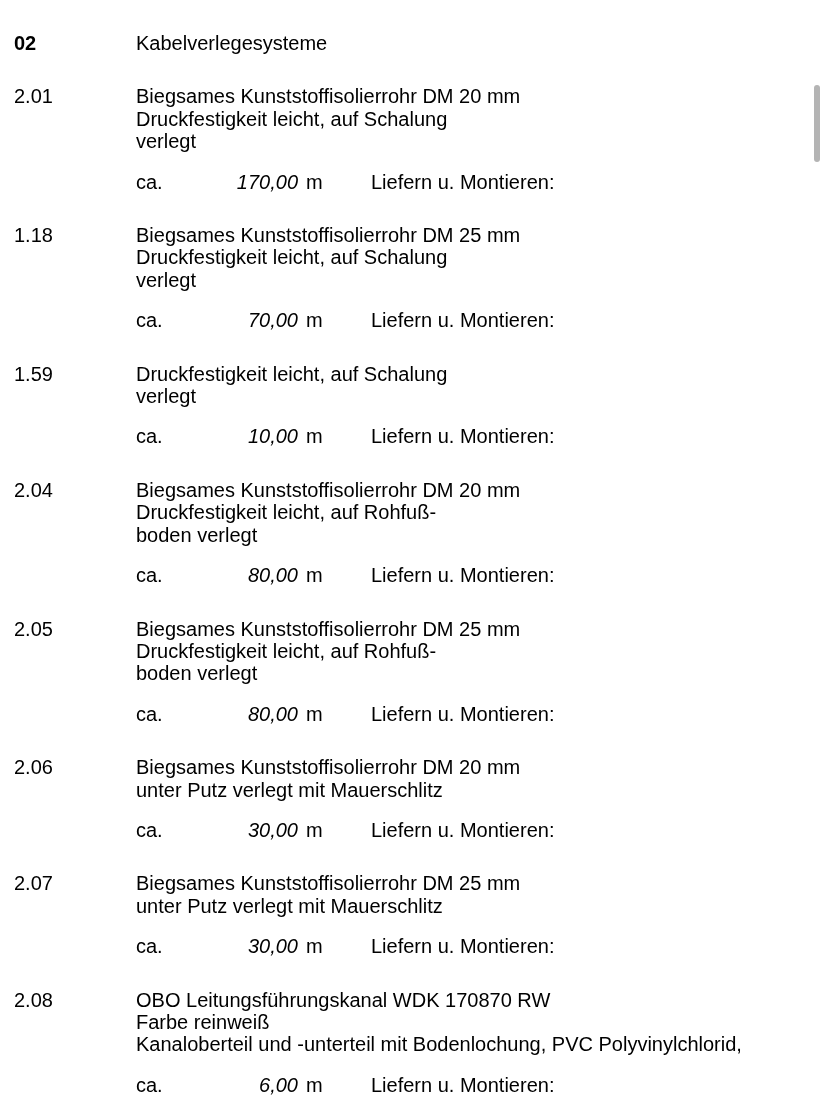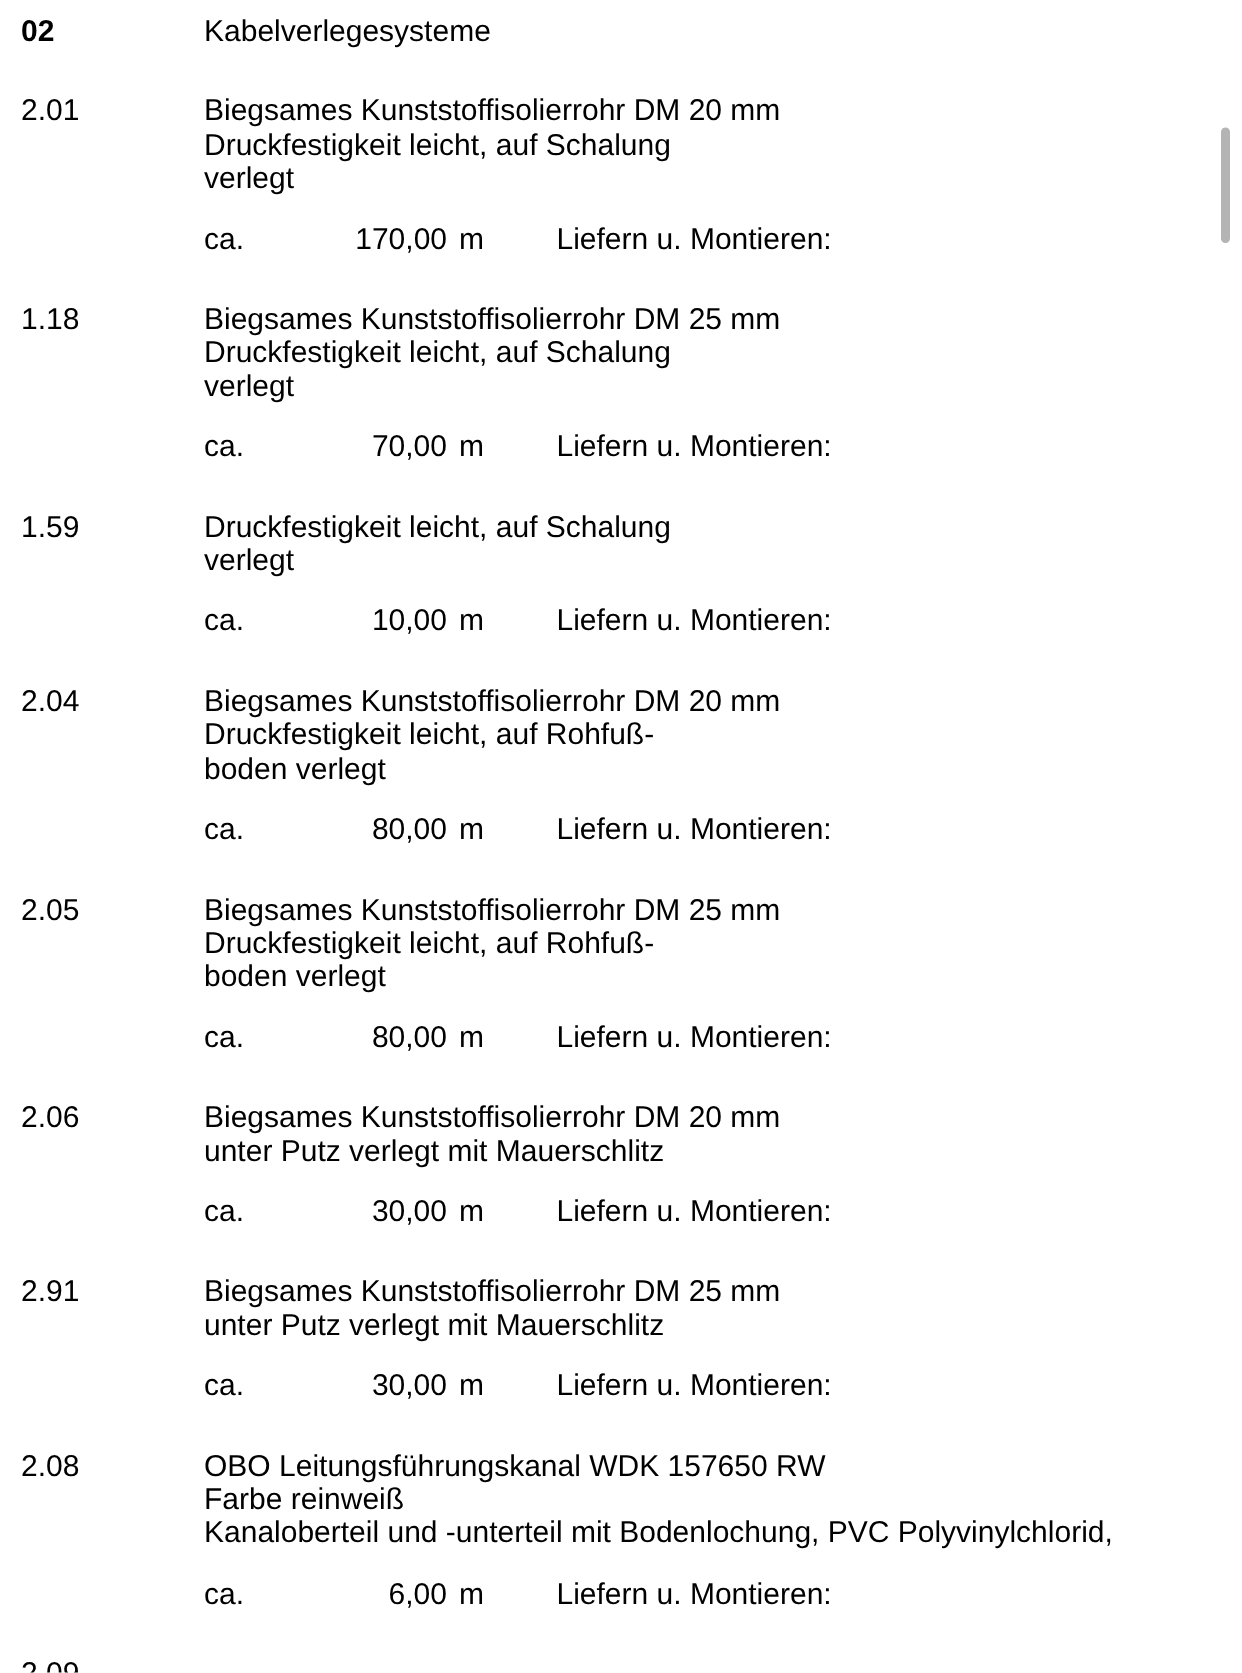--- a/index.html
+++ b/index.html
@@ -6,41 +6,41 @@
   html, body {
     width: 828px; height: 1115px;
     overflow: hidden;
     background: #ffffff;
     font-family: "Liberation Sans", sans-serif;
     color: #000000;
   }
   .page {
     position: relative;
     width: 828px; height: 1115px;
-    padding-top: 10px;
+    padding-top: 32px;
     font-size: 20px;
     line-height: 22.4px;
   }
   .row {
     display: flex;
     align-items: flex-start;
     margin-bottom: 31px;
   }
   .num-col {
     flex: 0 0 136px;
     padding-left: 14px;
   }
   .header-row .num-col { font-weight: bold; }
   .body-col { flex: 1 1 auto; }
   .qty-row {
     margin-top: 6px;
     white-space: nowrap;
   }
   .qty-prefix { display: inline-block; width: 40px; margin-top: 12px; }
-  .qty-value  { display: inline-block; width: 122px; text-align: right; }
+  .qty-value  { display: inline-block; width: 122px; text-align: right; font-style: italic; }
   .qty-unit   { display: inline-block; width: 73px; padding-left: 8px; }
   .qty-action { display: inline-block; }
   .scrollbar-thumb {
     position: absolute;
     left: 814px; top: 85px;
     width: 6px; height: 77px;
     border-radius: 3px;
     background: #b4b4b4;
   }
 </style>
@@ -125,36 +125,36 @@
       <div>
             <div>Biegsames Kunststoffisolierrohr DM 20 mm</div>
             <div>unter Putz verlegt mit Mauerschlitz</div>
           </div>
       <div class="qty-row">
         <span class="qty-prefix">ca.</span><span class="qty-value">30,00</span><span class="qty-unit">m</span><span class="qty-action">Liefern u. Montieren:</span>
       </div>
     </div>
   </div>
       <div class="row">
-    <div class="num-col">2.91</div>
+    <div class="num-col">2.07</div>
     <div class="body-col">
       <div>
             <div>Biegsames Kunststoffisolierrohr DM 25 mm</div>
             <div>unter Putz verlegt mit Mauerschlitz</div>
           </div>
       <div class="qty-row">
         <span class="qty-prefix">ca.</span><span class="qty-value">30,00</span><span class="qty-unit">m</span><span class="qty-action">Liefern u. Montieren:</span>
       </div>
     </div>
   </div>
       <div class="row">
     <div class="num-col">2.08</div>
     <div class="body-col">
       <div>
-            <div>OBO Leitungsführungskanal WDK 157650 RW</div>
+            <div>OBO Leitungsführungskanal WDK 170870 RW</div>
             <div>Farbe reinweiß</div>
             <div>Kanaloberteil und -unterteil mit Bodenlochung, PVC Polyvinylchlorid,</div>
           </div>
       <div class="qty-row">
         <span class="qty-prefix">ca.</span><span class="qty-value">6,00</span><span class="qty-unit">m</span><span class="qty-action">Liefern u. Montieren:</span>
       </div>
     </div>
   </div>
       <div class="row">
     <div class="num-col">2.09</div>

